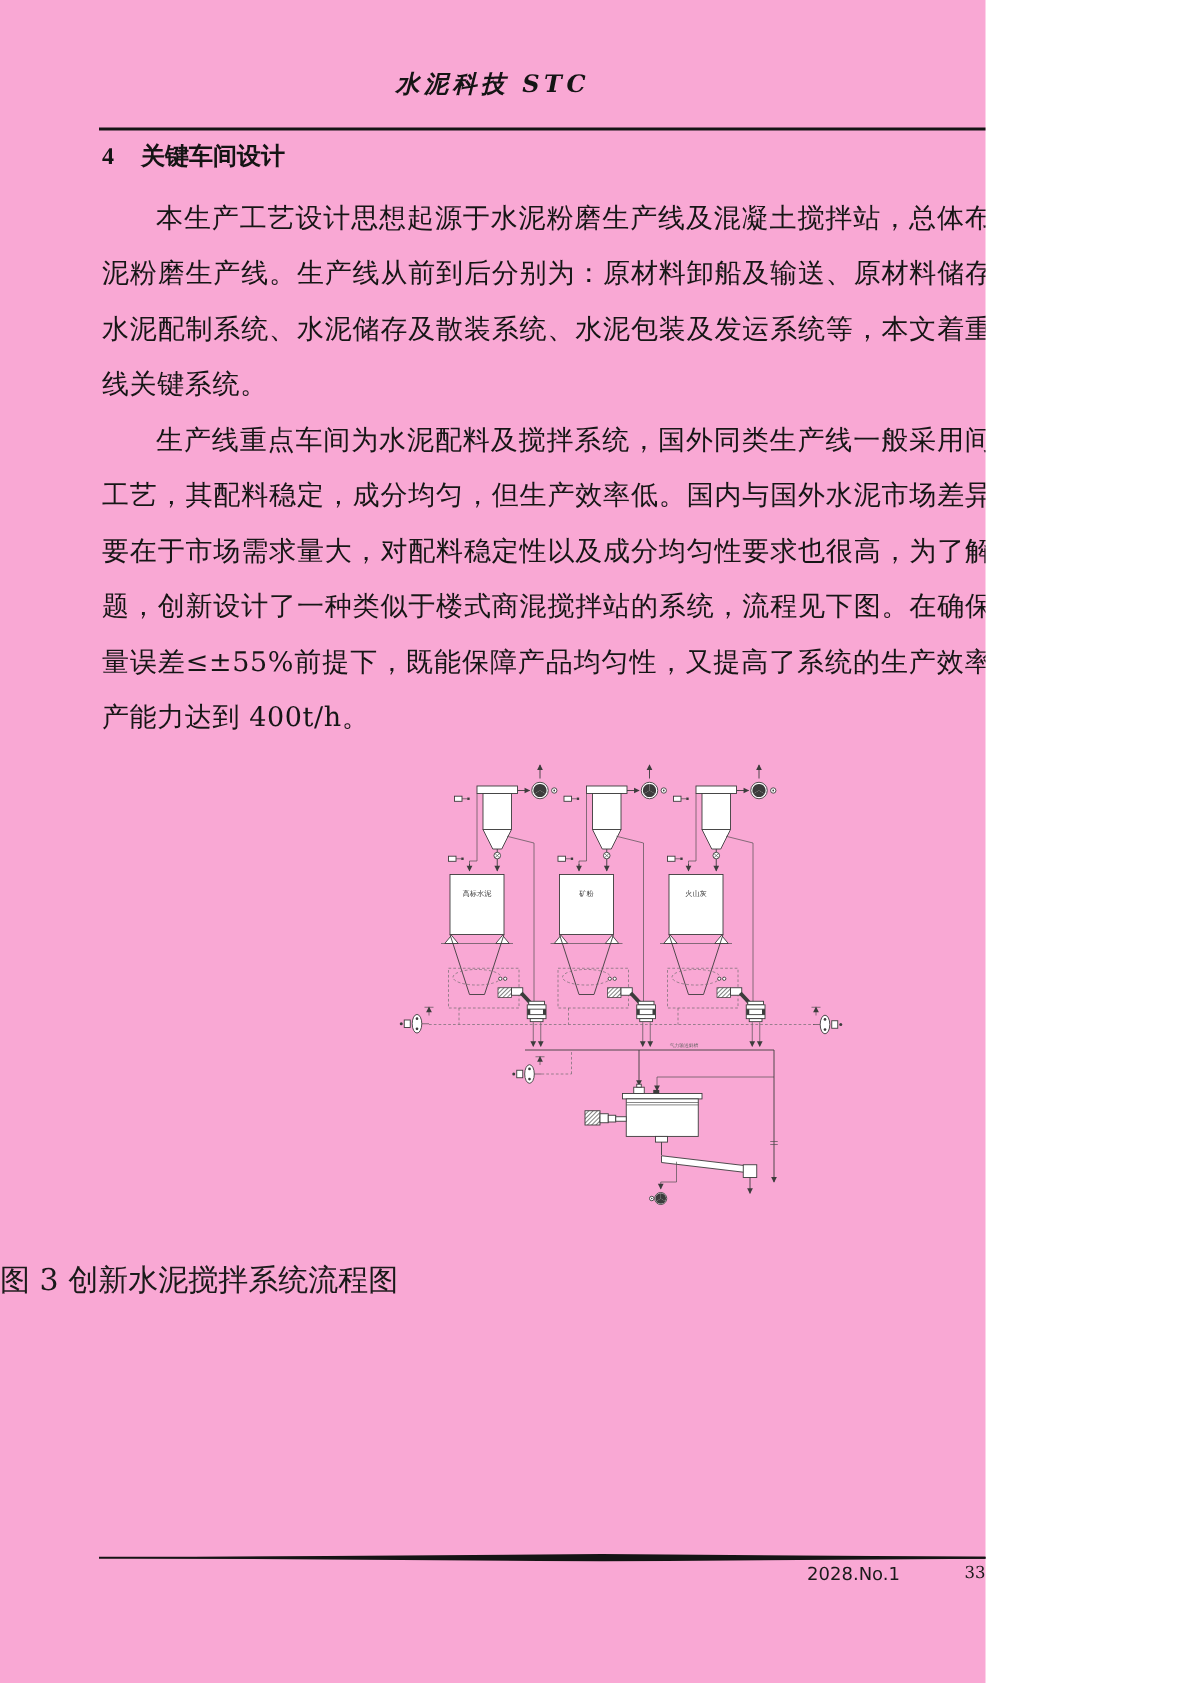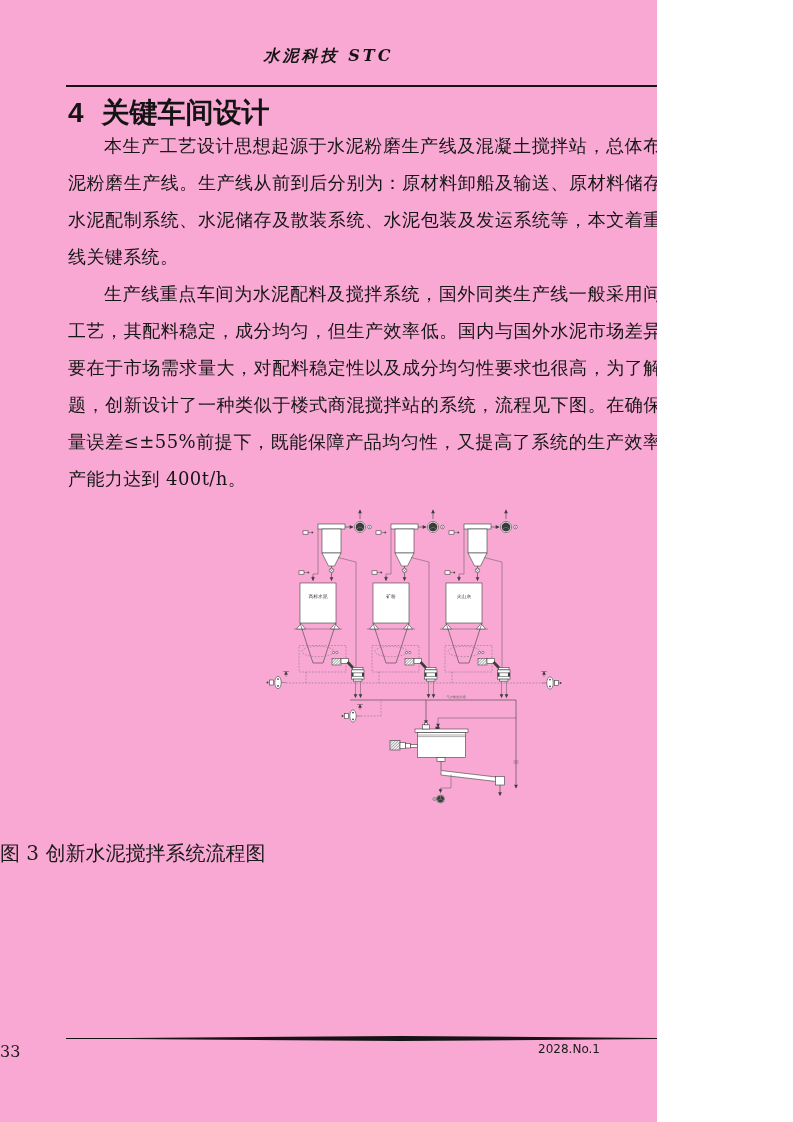--- a/index.html
+++ b/index.html
@@ -1,32 +1,32 @@
 <!DOCTYPE html>
 <html><head>
 <meta charset="utf-8">
 <style>
   html,body{margin:0;padding:0;background:#fff;}
   .sheet{position:relative;width:657px;height:1122px;background:#f9a8d4;overflow:hidden;
          font-family:"DejaVu Serif","Liberation Serif",serif;color:#111;}
   .journal-title{position:absolute;top:46px;left:0;right:0;text-align:center;
 Instructions    font-size:21px;font-weight:bold;font-style:italic;letter-spacing:3px;color:#141414;}
   .header-rule{position:absolute;top:85px;left:66px;width:671px;border-top:2.6px solid #141414;}
-  .section-heading{position:absolute;top:94px;left:68px;font-size:28px;font-weight:bold;
-    font-family:Liberation Sans, sans-serif;color:#141414;}
+  .section-heading{position:absolute;top:94px;left:68px;font-size:16px;font-weight:bold;
+    font-family:Liberation Serif, serif;color:#141414;}
   .section-heading .num{margin-right:18px;}
   .para{position:absolute;left:68px;width:668px;font-size:18px;line-height:37px;
         letter-spacing:0.4px;text-align:justify;text-indent:2em;color:#161616;margin:0;}
   #p1{top:127px;}
   #p2{top:275px;}
   #p3{top:857px;}
   .fig{position:absolute;top:500px;left:248px;width:320px;height:320px;}
   .fig-caption{position:absolute;top:840px;left:0;right:0;text-align:left;font-size:20px;color:#1a1a1a;}
   .footer-rule{position:absolute;top:1036px;left:66px;width:671px;height:5px;}
-  .footer-page{position:absolute;top:1042px;left:0;right:0;text-align:left;font-size:16px;color:#1a1a1a;}
+  .footer-page{position:absolute;top:1042px;left:0;right:0;text-align:right;font-size:11px;color:#1a1a1a;}
   .footer-issue{position:absolute;top:1042px;right:57px;font-size:12px;color:#1a1a1a;
     font-family:"DejaVu Sans","Liberation Sans",sans-serif;}
   
   .ln{fill:none;stroke:#3c3c3c;stroke-width:.6;}
   .lnt{fill:none;stroke:#4a4a4a;stroke-width:.45;}
   .dsh{fill:none;stroke:#6a6a6a;stroke-width:.45;stroke-dasharray:1.8 1.4;}
   .fw{fill:#fff;stroke:#3c3c3c;stroke-width:.6;}
   .fd{fill:#3c3c3c;stroke:none;}
   .slabel{font-family:"DejaVu Serif","Liberation Serif",serif;font-size:4.8px;fill:#333;}
   .flbl{font-family:"DejaVu Serif","Liberation Serif",serif;font-size:3.2px;fill:#666;}

